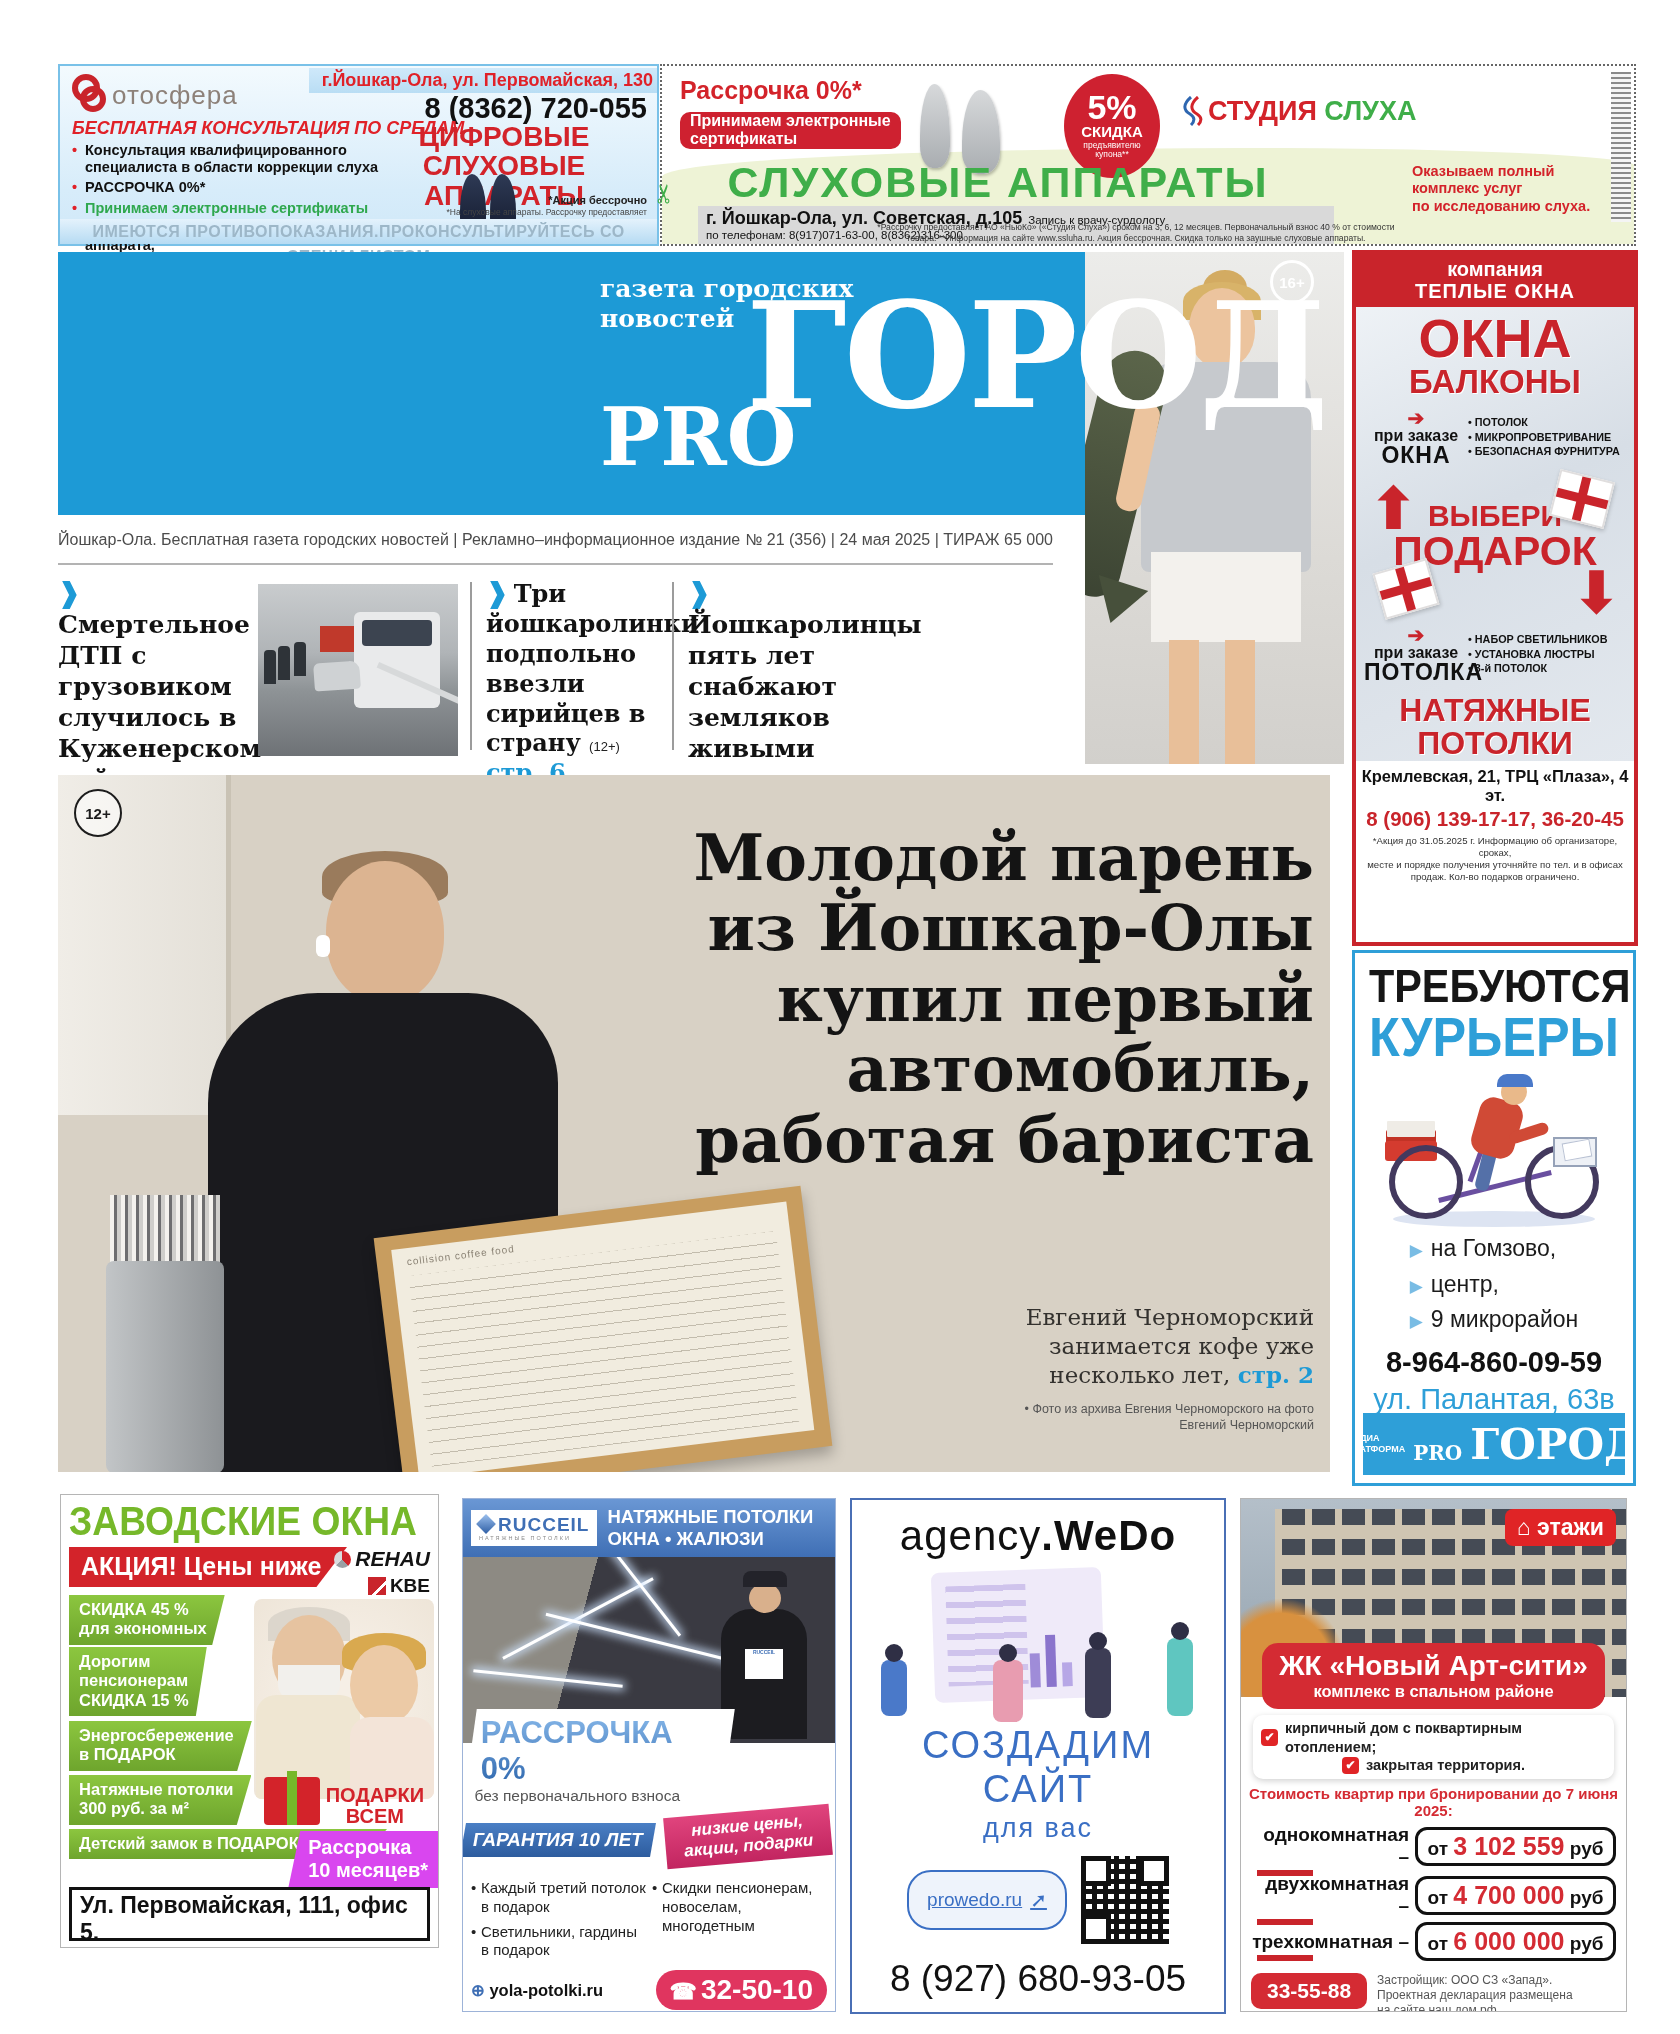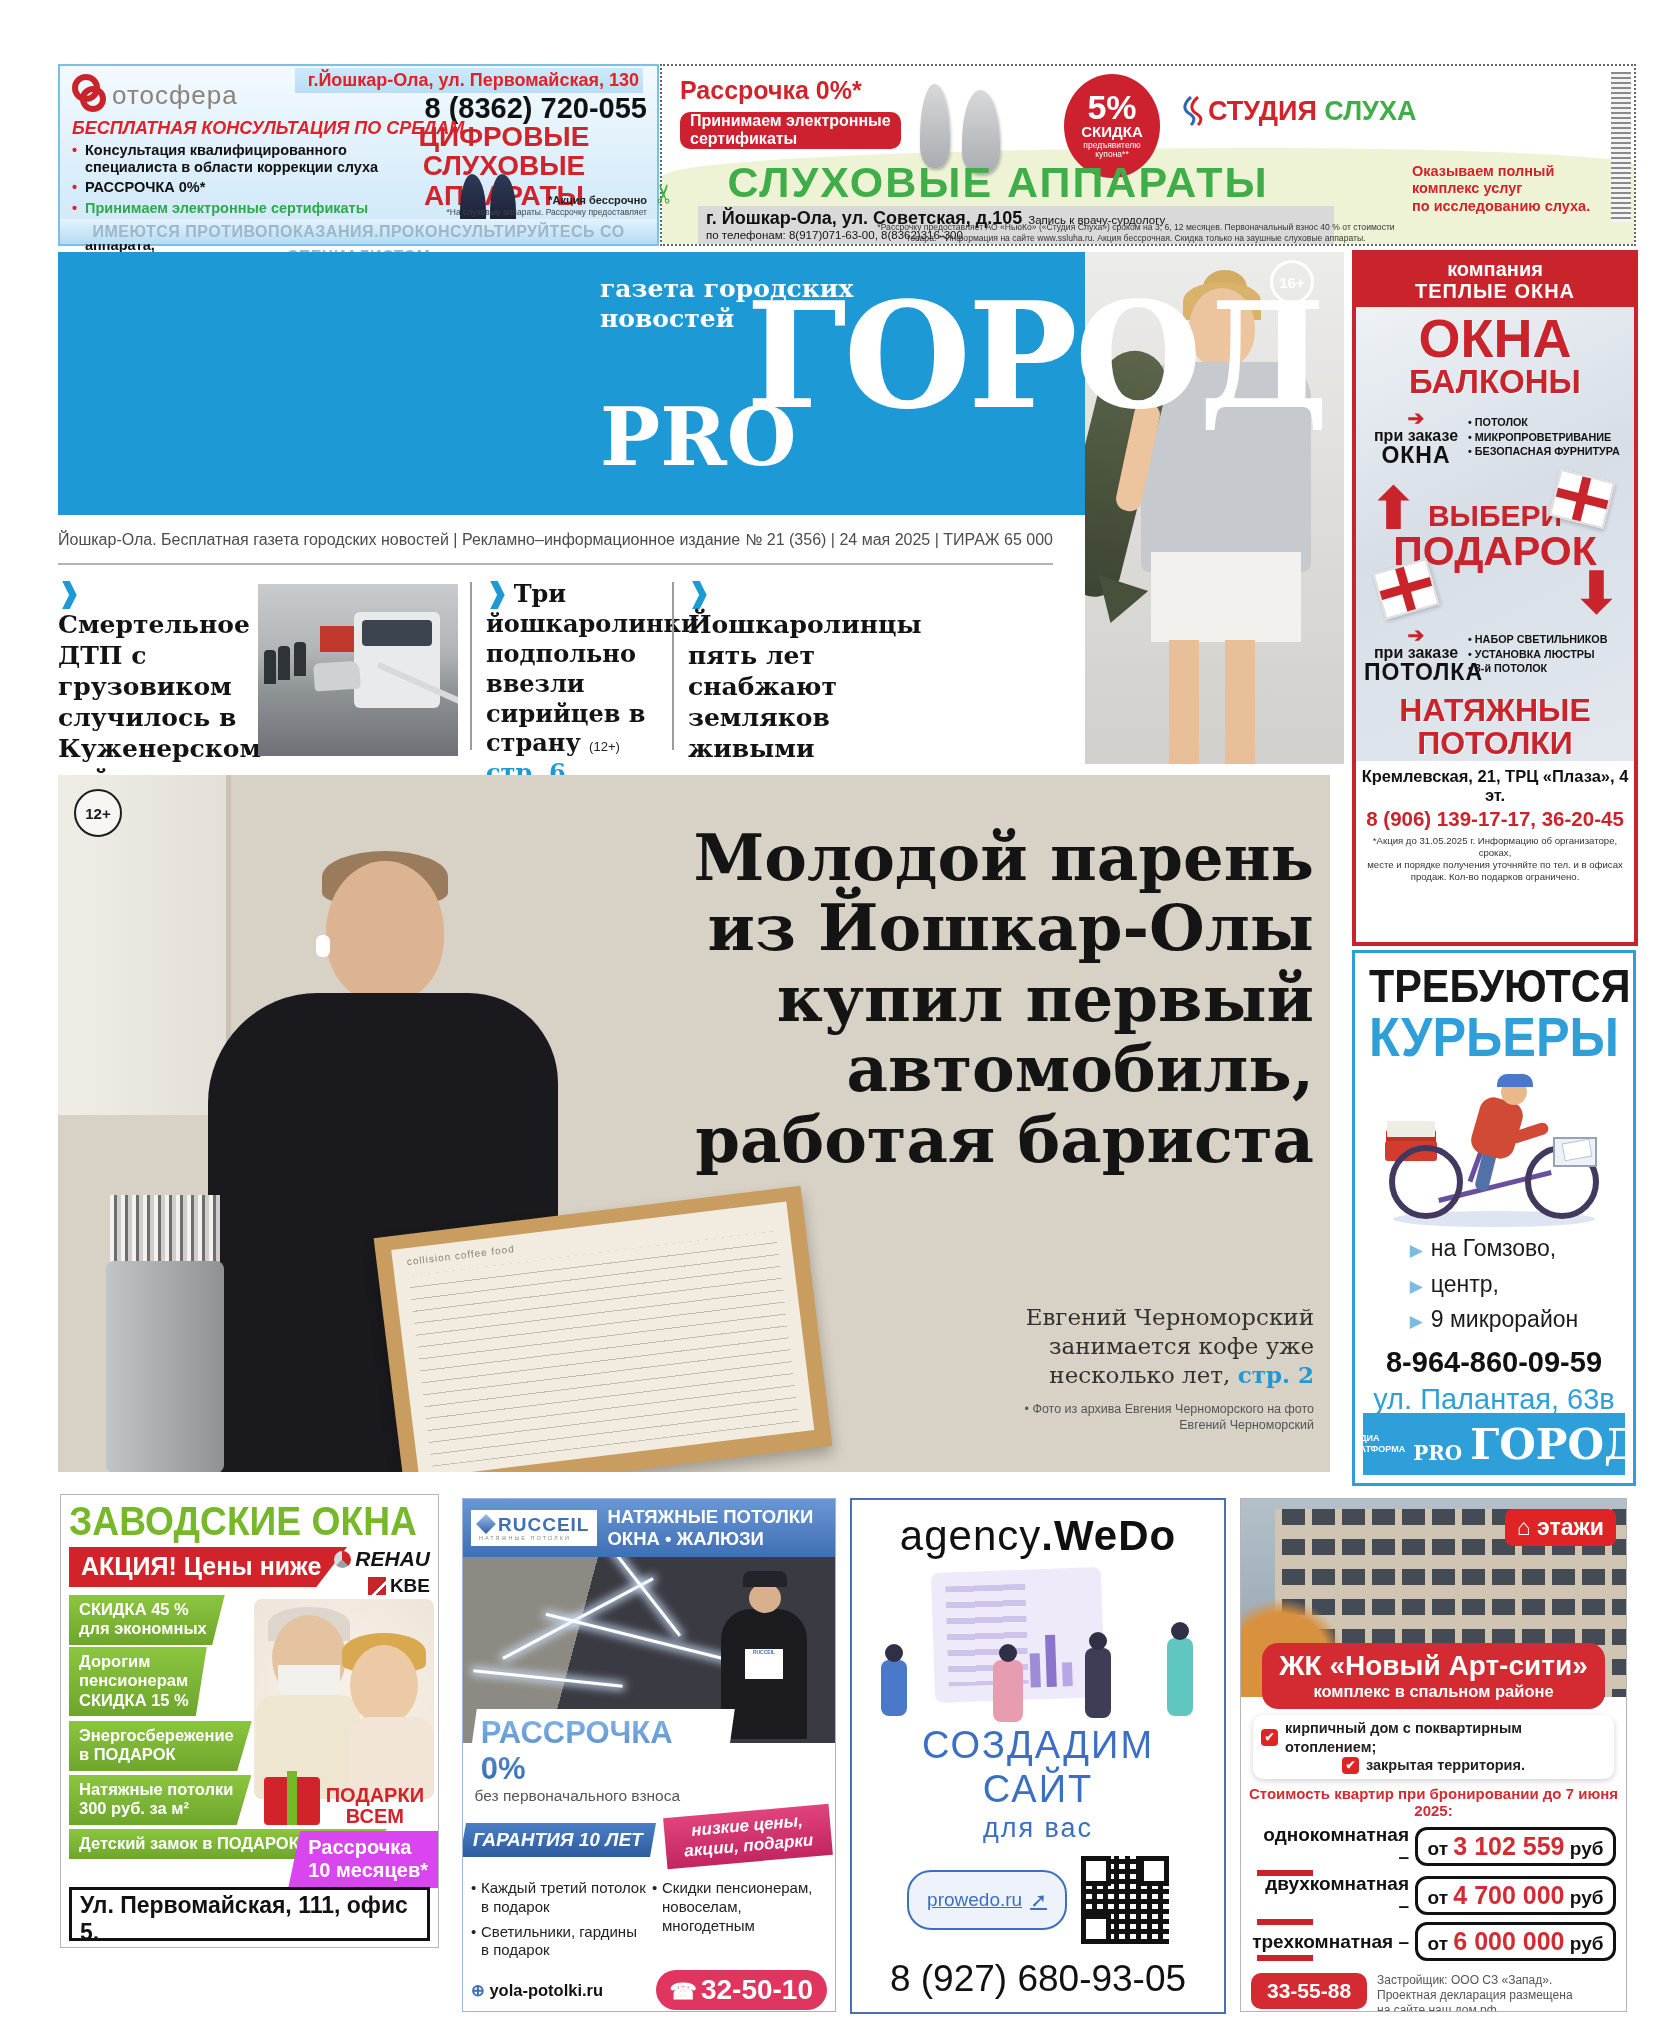--- a/index.html
+++ b/index.html
@@ -9,21 +9,21 @@
   .abs{position:absolute;}
   .pl{white-space:pre-line;}
 
   
   #ad-oto{left:58px;top:64px;width:597px;height:178px;border:2px solid #79c1e8;background:linear-gradient(#f3fafe, #d7ecfa 70%, #cfe8f8);}
   .oto-icon{position:absolute;left:12px;top:8px;width:30px;height:40px;}
   .oto-icon:before,.oto-icon:after{content:"";position:absolute;border:6px solid #c9242b;border-radius:50%;}
   .oto-icon:before{width:16px;height:16px;left:0;top:0;}
   .oto-icon:after{width:14px;height:14px;left:8px;top:12px;}
   .oto-brand{position:absolute;left:52px;top:14px;font-size:26px;color:#8d8179;letter-spacing:1px;}
-  .oto-addr{position:absolute;right:14px;top:2px;width:340px;text-align:right;color:#e02128;font-size:18px;font-weight:bold;background:linear-gradient(#cfe9fa,#b9ddf4);padding:2px 4px;}
+  .oto-addr{position:absolute;right:0;top:2px;width:340px;text-align:right;color:#e02128;font-size:18px;font-weight:bold;background:linear-gradient(#cfe9fa,#b9ddf4);padding:2px 4px;}
   .oto-phone{position:absolute;right:10px;top:26px;font-size:29px;font-weight:bold;color:#111;}
   .oto-consult{position:absolute;left:12px;top:52px;color:#e02128;font-style:italic;font-weight:bold;font-size:18px;}
   .oto-bullets{position:absolute;left:12px;top:76px;width:330px;font-size:14.5px;font-weight:bold;line-height:1.15;}
   .oto-bullets div{margin-bottom:4px;padding-left:13px;position:relative;}
   .oto-bullets div:before{content:"•";position:absolute;left:0;color:#e02128;}
   .oto-green{color:#2fa84e;}
   .oto-product{position:absolute;right:8px;top:56px;width:290px;text-align:center;color:#d3232a;font-weight:bold;font-size:28px;line-height:1.05;}
   .oto-aid{position:absolute;width:26px;height:62px;background:linear-gradient(#2e3a55,#141b2e);border-radius:46% 54% 40% 40%/60% 60% 30% 30%;}
   .oto-fine1{position:absolute;right:10px;top:128px;font-size:11px;font-weight:bold;color:#222;}
   .oto-fine2{position:absolute;right:10px;top:141px;font-size:8.5px;color:#444;text-align:right;line-height:1.2;}

